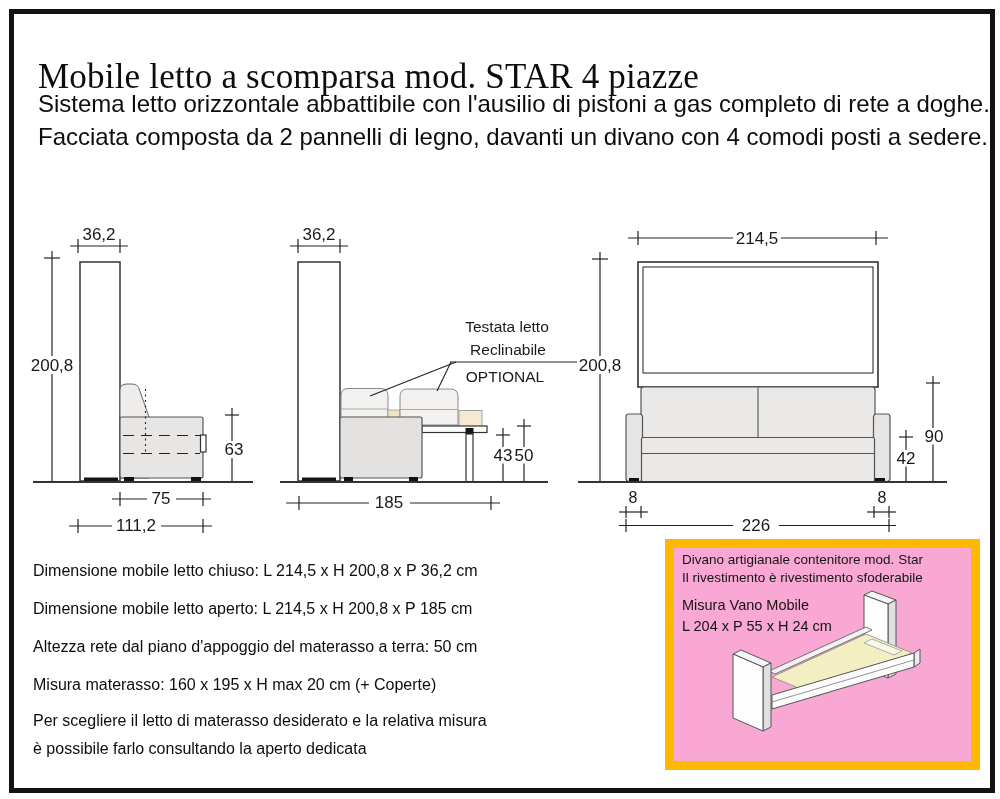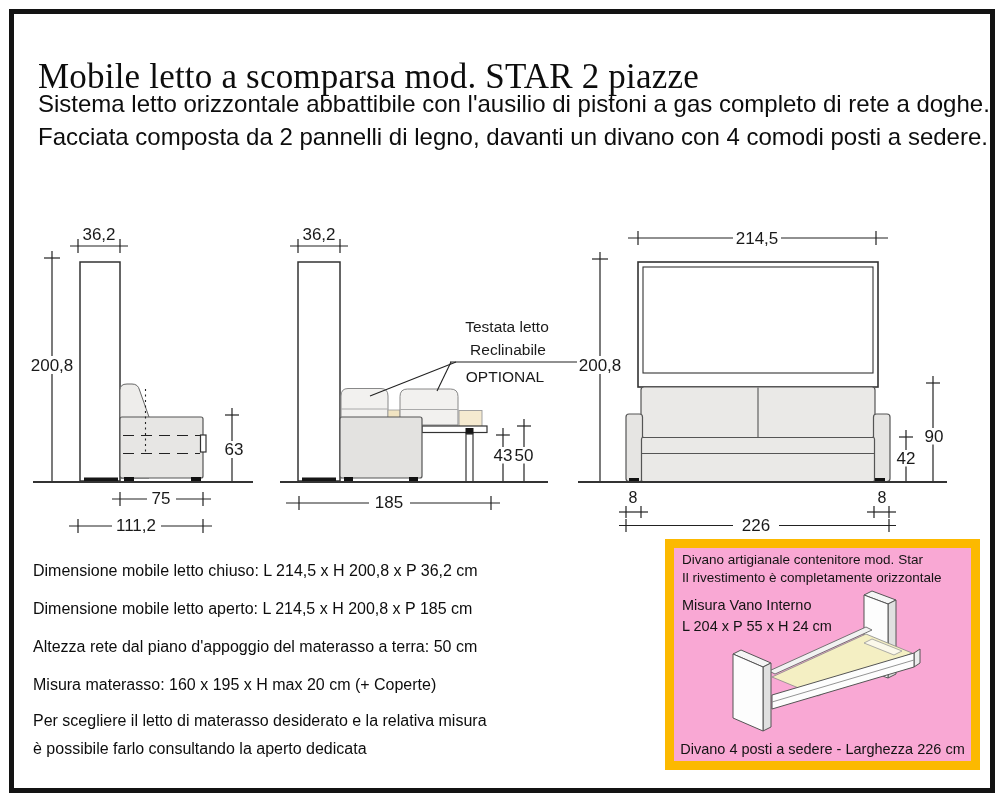--- a/index.html
+++ b/index.html
@@ -27,21 +27,21 @@
   .ln{stroke:#222;stroke-width:1.2;}
   .thk{stroke:#333;stroke-width:1.8;}
   .gap{fill:#ffffff;}
 </style>
 </head>
 <body>
 
 <div class="screen">
   <div class="frame"></div>
 
-  <h1 class="title">Mobile letto a scomparsa mod. STAR 2 piazze</h1>
+  <h1 class="title">Mobile letto a scomparsa mod. STAR 4 piazze</h1>
 
   <div class="desc">
     <div>Sistema letto orizzontale abbattibile con l'ausilio di pistoni a gas completo di rete a doghe.</div>
     <div>Facciata composta da 2 pannelli di legno, davanti un divano con 4 comodi posti a sedere.</div>
   </div>
 
   <svg class="drawings" viewBox="0 200 1000 345">
 
     <g>
       <line class="ln" x1="70" y1="246" x2="128" y2="246"></line>
@@ -190,22 +190,22 @@
 
   <div class="spec" style="top:562px">Dimensione mobile letto chiuso: L 214,5 x H 200,8 x P 36,2 cm</div>
   <div class="spec" style="top:600px">Dimensione mobile letto aperto: L 214,5 x H 200,8 x P 185 cm</div>
   <div class="spec" style="top:638px">Altezza rete dal piano d'appoggio del materasso a terra: 50 cm</div>
   <div class="spec" style="top:676px">Misura materasso: 160 x 195 x H max 20 cm (+ Coperte)</div>
   <div class="spec" style="top:712px">Per scegliere il letto di materasso desiderato e la relativa misura</div>
   <div class="spec" style="top:740px">è possibile farlo consultando la aperto dedicata</div>
 
   <div class="ibox">
     <div class="l s1" style="top:4px">Divano artigianale contenitore mod. Star</div>
-    <div class="l s1" style="top:22px">Il rivestimento è completamente orizzontale</div>
-    <div class="l s2" style="top:49px">Misura Vano Interno</div>
+    <div class="l s1" style="top:22px">Il rivestimento è rivestimento sfoderabile</div>
+    <div class="l s2" style="top:49px">Misura Vano Mobile</div>
     <div class="l s2" style="top:70px">L 204 x P 55 x H 24 cm</div>
 
     <svg class="ibox-svg" viewBox="0 0 297 213">
       <g>
         <polygon points="190,47 198,43 222,52 214,56" fill="#f5f5f5" stroke="#555" stroke-width="1"></polygon>
         <polygon points="214,56 222,52 222,126 214,130" fill="#e0e0e0" stroke="#555" stroke-width="1"></polygon>
         <polygon points="190,47 214,56 214,130 190,121" fill="#fdfdfd" stroke="#555" stroke-width="1"></polygon>
       </g>
       <g>
         <polygon points="95,123 192,79 198,82 101,126" fill="#f2f2f2" stroke="#666" stroke-width="0.9"></polygon>
@@ -215,15 +215,14 @@
         <polygon points="98,147 240,105 240,119 98,161" fill="#fdfdfd" stroke="#555" stroke-width="1"></polygon>
         <line x1="98" y1="154" x2="240" y2="112" stroke="#888" stroke-width="0.9"></line>
       </g>
       <g>
         <polygon points="59,106 67,102 97,115 89,119" fill="#f5f5f5" stroke="#555" stroke-width="1"></polygon>
         <polygon points="89,119 97,115 97,179 89,183" fill="#e0e0e0" stroke="#555" stroke-width="1"></polygon>
         <polygon points="59,106 89,119 89,183 59,170" fill="#fdfdfd" stroke="#555" stroke-width="1"></polygon>
       </g>
     </svg>
 
-    <div class="footer">Divano 4 posti a sedere - Larghezza 226 cm</div>
   </div>
 </div>
 
 </body></html>

